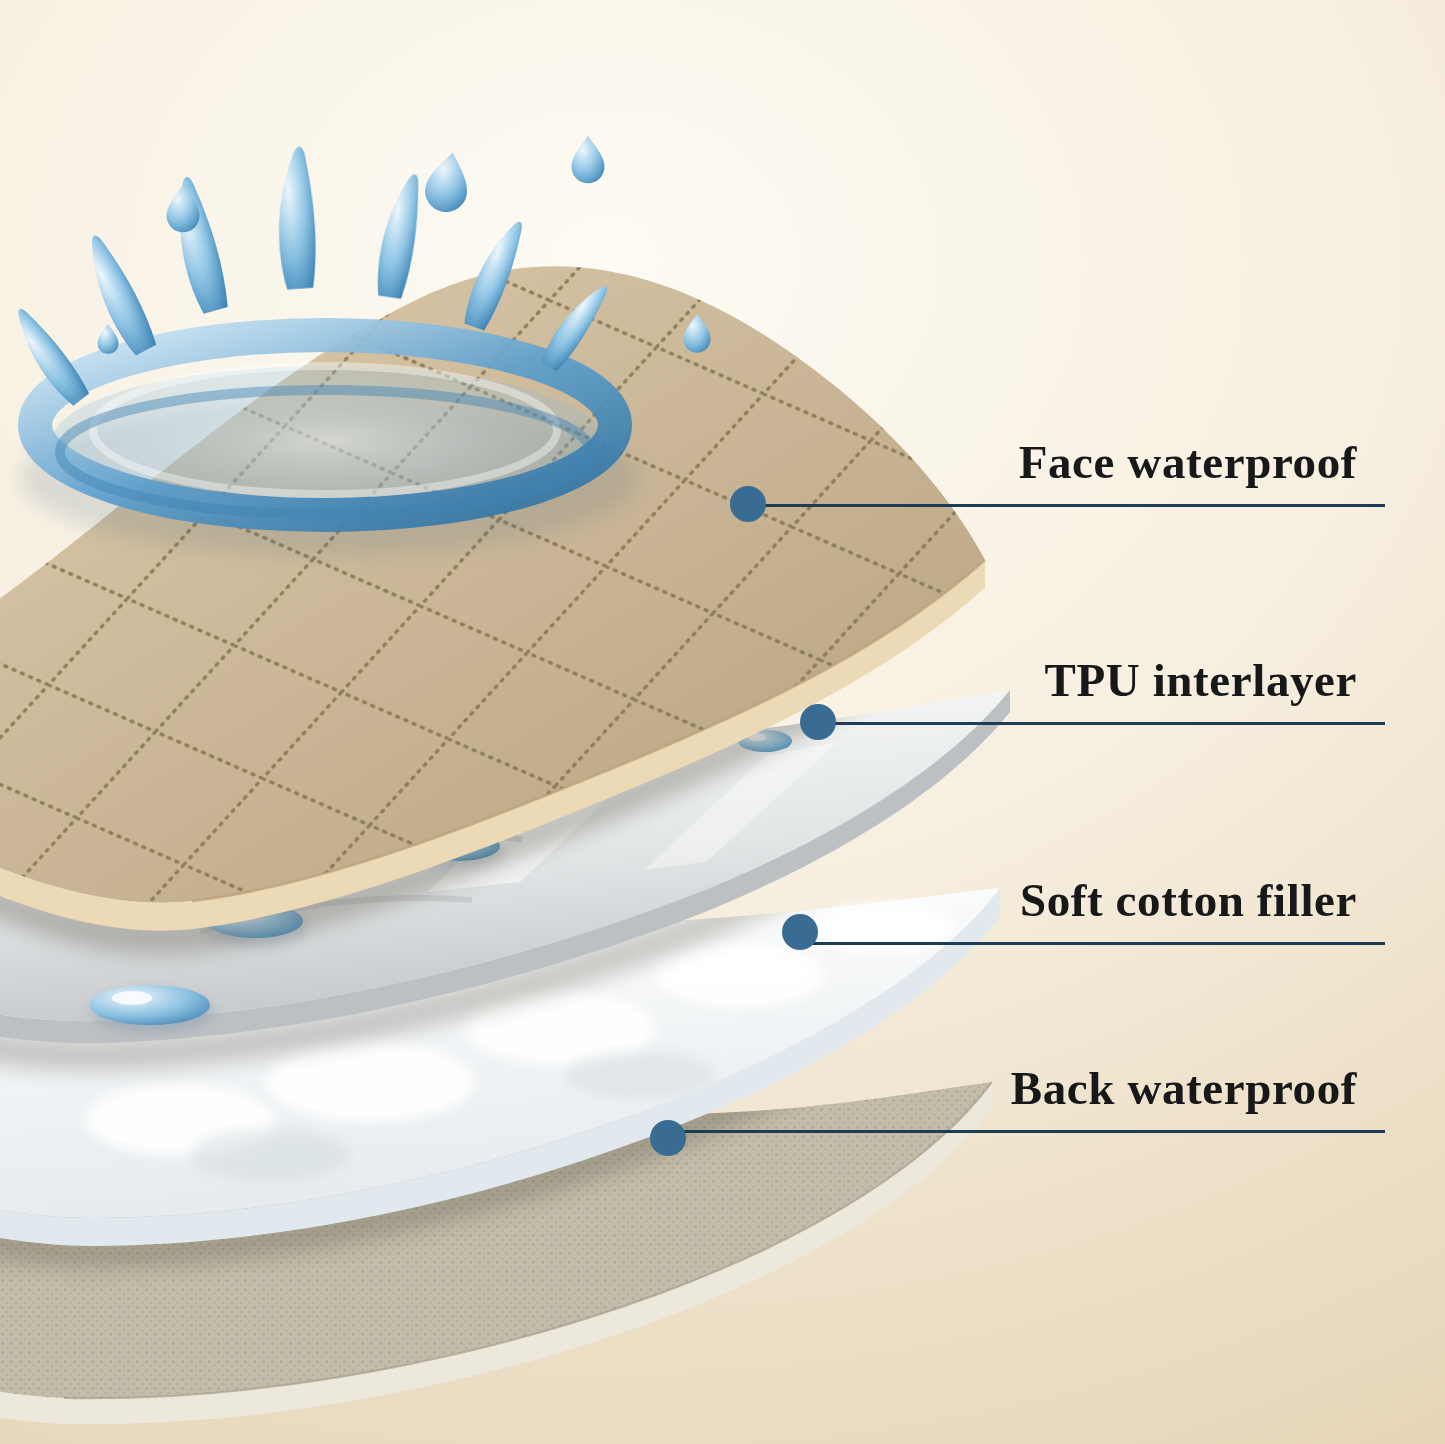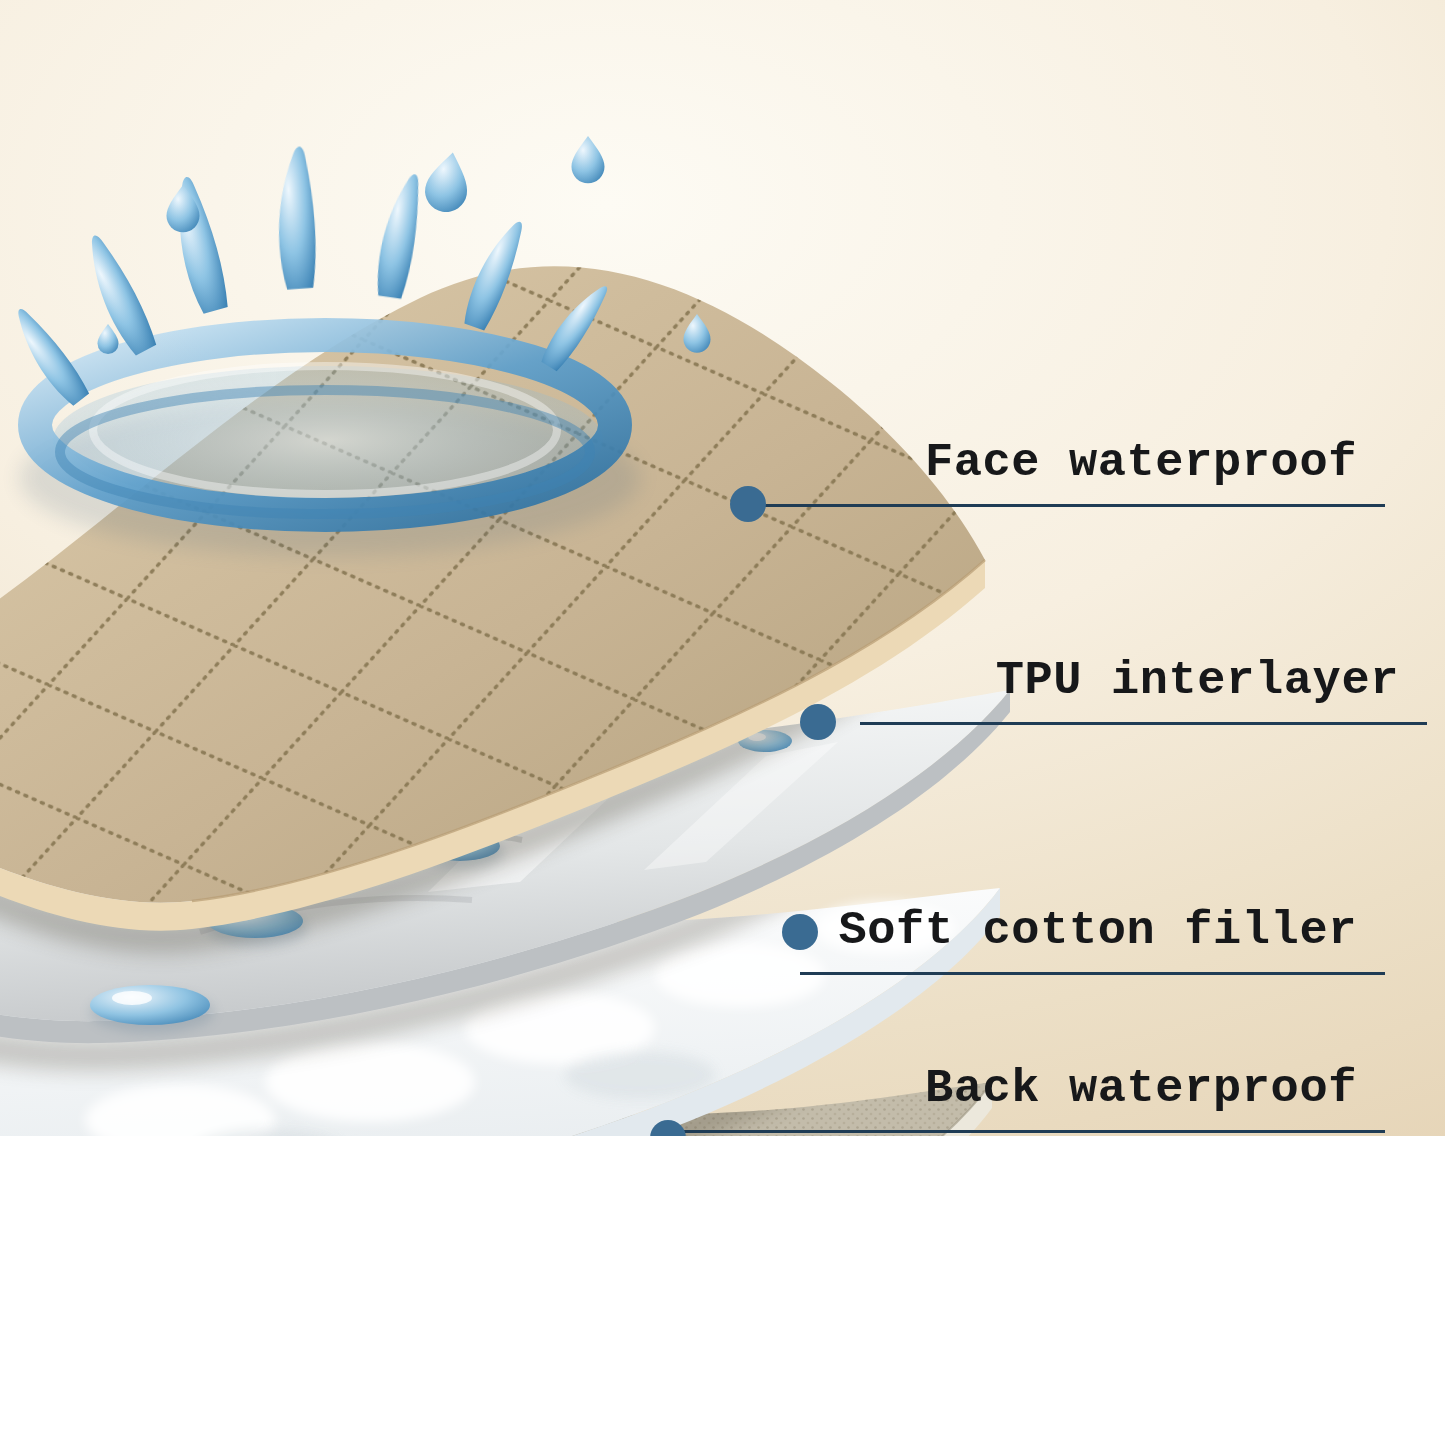--- a/index.html
+++ b/index.html
@@ -1,21 +1,21 @@
 <!DOCTYPE html>
 <html><head>
 <meta charset="utf-8">
 <style>
   html,body { margin:0; padding:0; }
   .stage {
     position:relative;
-    width:1445px; height:1136px;
+    width:1445px; height:1444px;
     overflow:hidden;
     background: radial-gradient(ellipse 120% 95% at 42% 18%, #fdfbf4 0%, #f7efe0 45%, #ecdfc6 78%, #e6d5b8 100%);
-    font-family:Liberation Mono, monospace;
+    font-family:Liberation Serif, serif;
   }
   .illustration { position:absolute; left:0; top:0; }
   .callout {
     position:absolute;
     display:flex; align-items:flex-end; justify-content:flex-end;
     border-bottom:3px solid #1f3c55;
   }
   .callout .label {
     font-size:47px;
     font-weight:600;
@@ -180,26 +180,26 @@
         <use href="#drop" transform="translate(108,338) scale(0.7)"></use>
       </g>
     </g>
   </svg>
 
   <div class="callout" style="left:748px; top:414px; width:637px; height:90px;">
     <span class="label">Face waterproof</span>
   </div>
   <div class="dot" style="left:730px; top:486px;"></div>
 
-  <div class="callout" style="left:860px; top:632px; width:567px; height:90px;">
+  <div class="callout" style="left:818px; top:632px; width:567px; height:90px;">
     <span class="label">TPU interlayer</span>
   </div>
   <div class="dot" style="left:800px; top:704px;"></div>
 
-  <div class="callout" style="left:800px; top:882px; width:585px; height:90px;">
+  <div class="callout" style="left:800px; top:852px; width:585px; height:90px;">
     <span class="label">Soft cotton filler</span>
   </div>
   <div class="dot" style="left:782px; top:914px;"></div>
 
   <div class="callout" style="left:668px; top:1040px; width:717px; height:90px;">
     <span class="label">Back waterproof</span>
   </div>
   <div class="dot" style="left:650px; top:1120px;"></div>
 
 </div>

